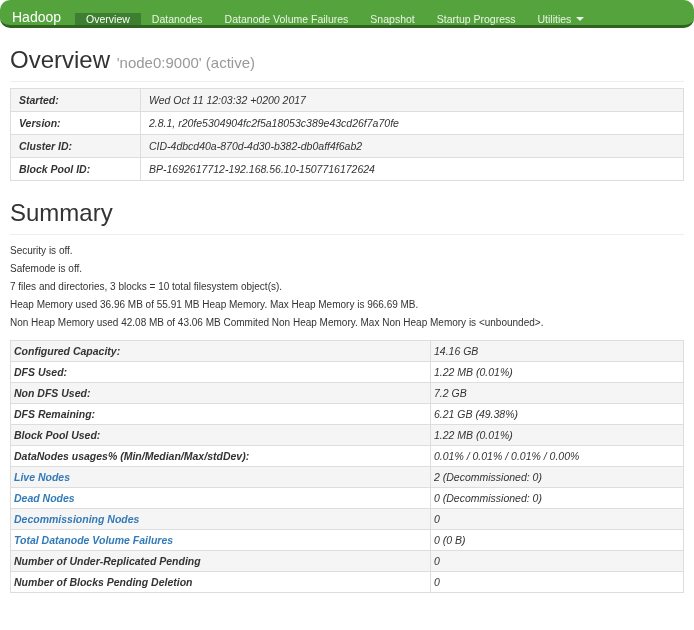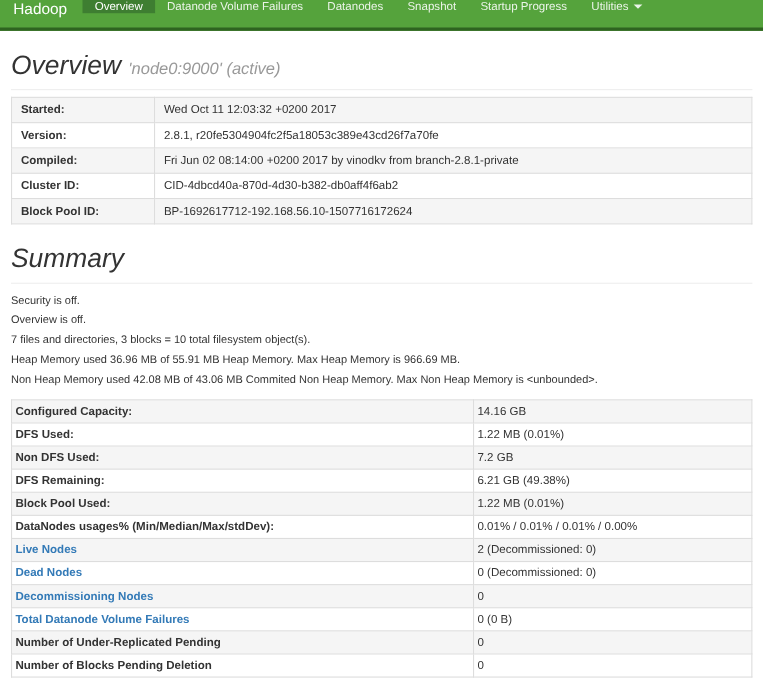--- a/index.html
+++ b/index.html
@@ -8,21 +8,21 @@
     width: 694px; height: 630px; overflow: hidden;
     background: #fff; color: #333;
     font-family: "Liberation Sans", "DejaVu Sans", sans-serif;
     font-size: 11px;
   }
 
   
   .navbar {
     height: 28px; background: #55a33c;
     border-bottom: 3px solid #2e6420;
-    display: flex; align-items: flex-start;
+    display: flex; align-items: flex-end; border-radius: 10px;
   }
   .brand {
     color: #fff; font-size: 14px; text-decoration: none;
     display: flex; align-items: center; padding: 0 14px 0 12px;
     cursor: pointer;
   }
   .nav-menu { display: flex; align-items: stretch; }
   .nav-item {
     color: rgba(255,255,255,0.88); font-size: 10.5px; text-decoration: none;
     display: flex; align-items: center; padding: 0 11px; cursor: pointer;
@@ -36,27 +36,27 @@
     border-left: 4px solid transparent;
     border-right: 4px solid transparent;
   }
 
   
   .container { padding: 0 10px; }
   h1 {
     font-weight: normal; font-size: 24px; color: #333;
     margin: 18px 0 6px 0; padding-bottom: 7px;
     border-bottom: 1px solid #eee;
-    font-style: italic;
   }
   h1 small { font-size: 15px; color: #999; font-weight: normal; }
 
   table {
     width: 100%; border-collapse: collapse; table-layout: fixed;
     margin-bottom: 18px;
+    font-style: italic;
   }
   th, td {
     border: 1px solid #ddd; padding: 5px 8px; text-align: left;
     font-size: 10.5px; overflow: hidden; white-space: nowrap;
     vertical-align: middle;
   }
   th { font-weight: bold; }
   tr:nth-child(odd) { background: #f5f5f5; }
   tr:nth-child(even) { background: #fff; }
 
@@ -69,22 +69,22 @@
   .notes { margin: 10px 0 12px 0; }
   .notes p { margin: 0 0 7px 0; font-size: 10px; }
 </style>
 </head>
 <body>
 
 <div class="navbar">
   <a class="brand">Hadoop</a>
   <div class="nav-menu">
       <a class="nav-item active">Overview</a>
+      <a class="nav-item">Datanodes</a>
       <a class="nav-item">Datanode Volume Failures</a>
-      <a class="nav-item">Datanodes</a>
       <a class="nav-item">Snapshot</a>
       <a class="nav-item">Startup Progress</a>
       <a class="nav-item">Utilities<span class="caret"></span></a>
     </div>
 </div>
 
 <div class="container">
 
   <h1>
     <span>Overview</span>
@@ -95,41 +95,37 @@
     <tbody id="info-tbody">
         <tr>
           <th>Started:</th>
           <td>Wed Oct 11 12:03:32 +0200 2017</td>
         </tr>
         <tr>
           <th>Version:</th>
           <td>2.8.1, r20fe5304904fc2f5a18053c389e43cd26f7a70fe</td>
         </tr>
         <tr>
-          <th>Compiled:</th>
-          <td>Fri Jun 02 08:14:00 +0200 2017 by vinodkv from branch-2.8.1-private</td>
-        </tr>
-        <tr>
           <th>Cluster ID:</th>
           <td>CID-4dbcd40a-870d-4d30-b382-db0aff4f6ab2</td>
         </tr>
         <tr>
           <th>Block Pool ID:</th>
           <td>BP-1692617712-192.168.56.10-1507716172624</td>
         </tr>
       </tbody>
   </table>
 
   <h1>
     <span>Summary</span>
   </h1>
 
   <div class="notes" id="summary-notes">
       <p>Security is off.</p>
-      <p>Overview is off.</p>
+      <p>Safemode is off.</p>
       <p>7 files and directories, 3 blocks = 10 total filesystem object(s).</p>
       <p>Heap Memory used 36.96 MB of 55.91 MB Heap Memory. Max Heap Memory is 966.69 MB.</p>
       <p>Non Heap Memory used 42.08 MB of 43.06 MB Commited Non Heap Memory. Max Non Heap Memory is &lt;unbounded&gt;.</p>
     </div>
 
   <table class="stats-table">
     <tbody id="stats-tbody">
         <tr>
           <th>Configured Capacity:</th>
           <td>14.16 GB</td>

